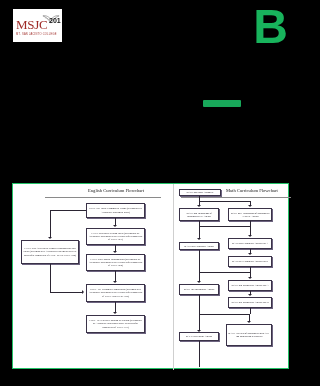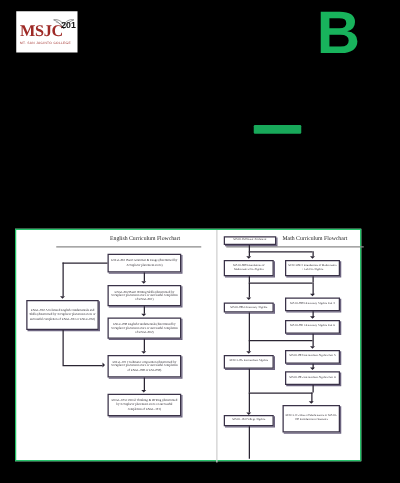--- a/index.html
+++ b/index.html
@@ -4,21 +4,21 @@
 <style>
   html,body{margin:0;padding:0;background:#000;}
   body{width:298px;height:386px;overflow:hidden;
        font-family:"Liberation Serif",serif;}
   .page{position:relative;width:298px;height:386px;background:#000;}
 
   
   .logo-box{position:absolute;left:13px;top:9px;width:49px;height:33px;
             background:#fff;overflow:hidden;}
   .logo-msjc{position:absolute;left:3px;top:9px;font-family:"Liberation Serif",serif;
-             font-size:13px;font-weight:700;color:#9e2a26;letter-spacing:-.3px;
+             font-size:13px;font-weight:400;color:#9e2a26;letter-spacing:-.3px;
              line-height:13px;}
   .logo-sub{position:absolute;left:3px;top:24px;font-size:2.6px;color:#9e2a26;
             letter-spacing:.25px;font-family:"Liberation Sans",sans-serif;}
   .logo-bird{position:absolute;left:29px;top:5px;width:18px;height:11px;}
   .logo-year{position:absolute;left:49px;top:17px;font-size:7px;font-weight:700;
              color:#111;font-family:"Liberation Sans",sans-serif;}
 
   .big-b{position:absolute;right:10px;top:3px;font-family:"Liberation Sans",sans-serif;
          font-size:48px;font-weight:700;color:#18b35c;line-height:48px;}
 

